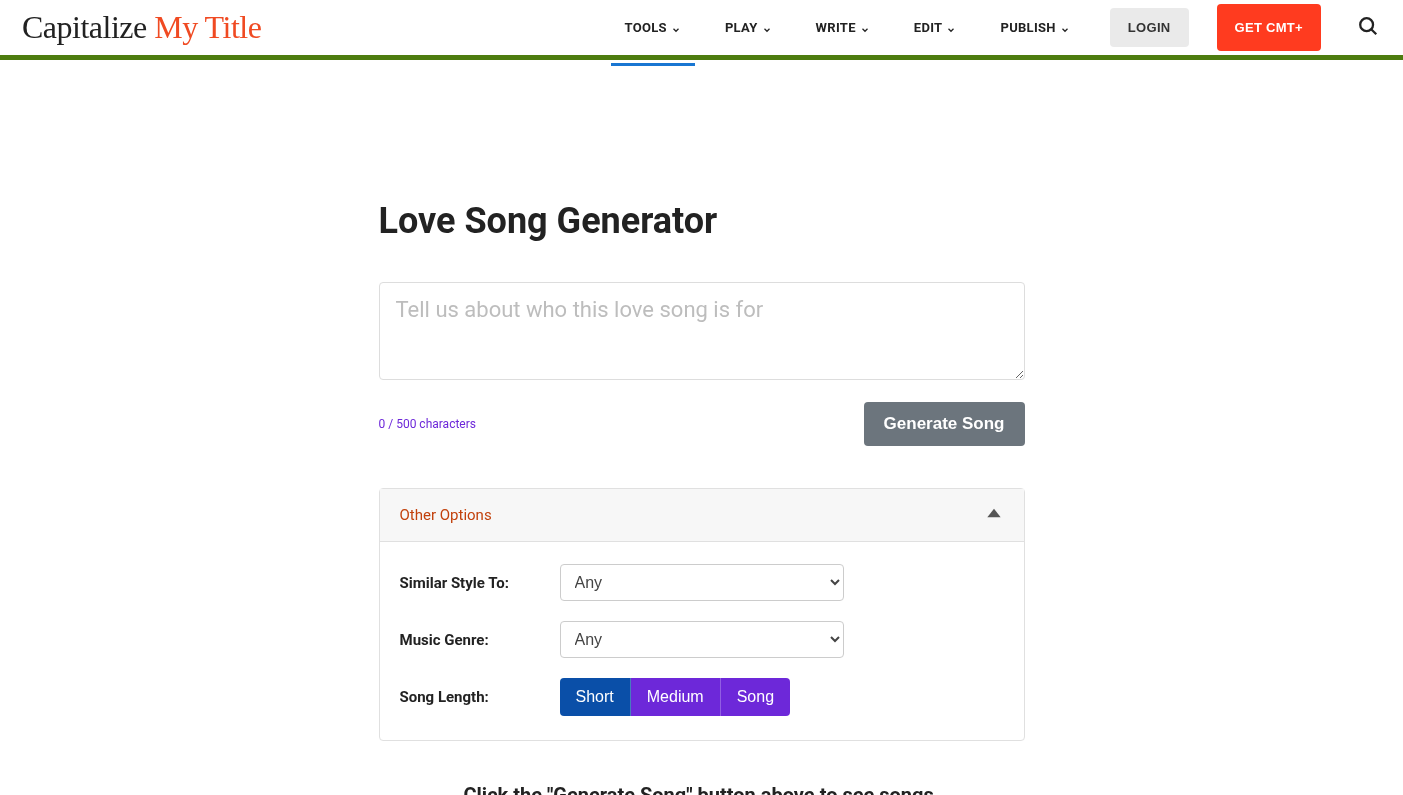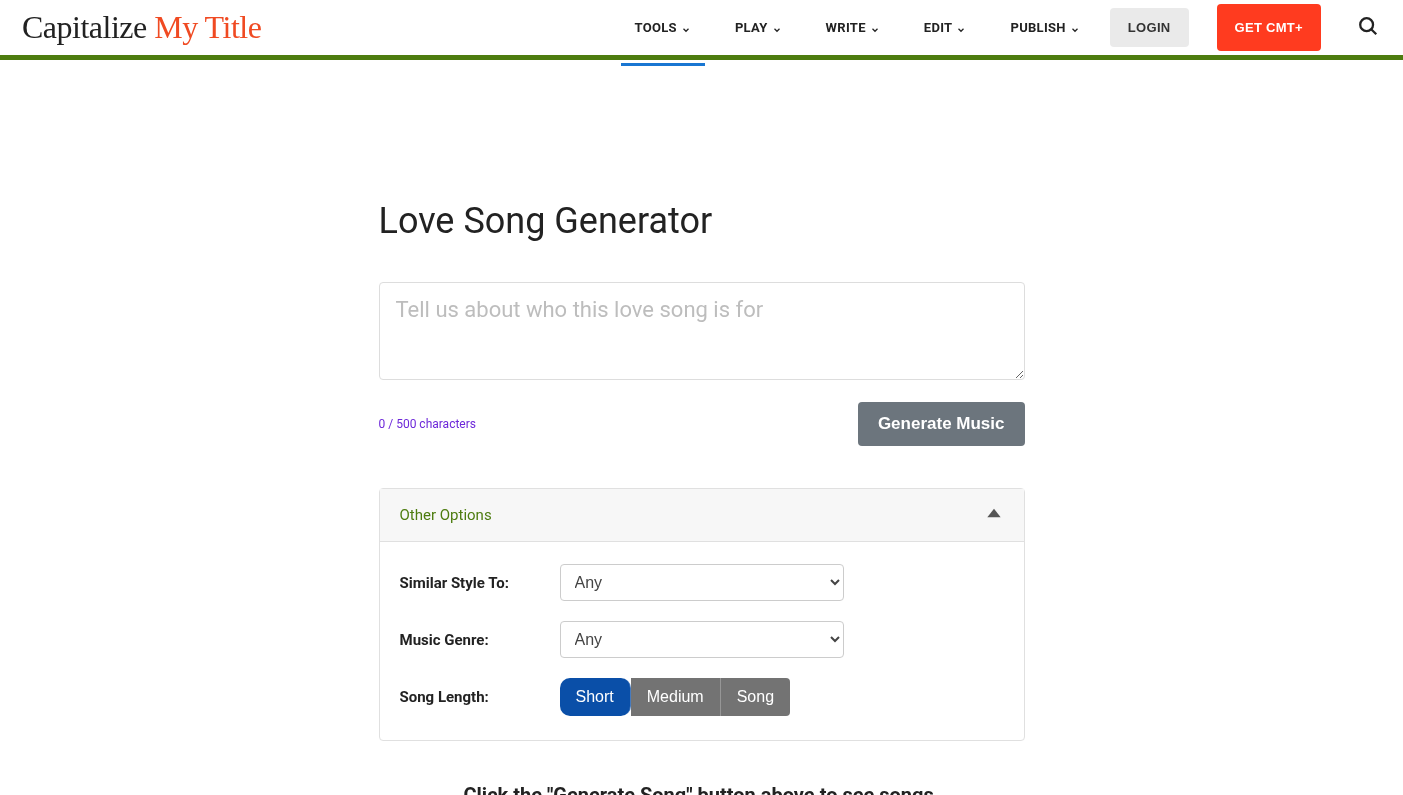--- a/index.html
+++ b/index.html
@@ -8,49 +8,49 @@
     header { display: flex; align-items: center; justify-content: space-between; padding: 10px 18px 10px 22px; border-bottom: 5px solid #4d7c0f; height: 60px; }
     .logo { font-family: Georgia, "Times New Roman", serif; font-size: 32px; font-weight: 400; letter-spacing: -0.5px; cursor: pointer; }
     .logo .part2 { color: #F04A22; }
     
     nav { display: flex; align-items: center; gap: 16px; }
     .nav-item { display: flex; align-items: center; gap: 4px; font-size: 13px; font-weight: 700; letter-spacing: 0.3px; padding: 20px 14px; cursor: pointer; position: relative; }
     .nav-item.active::after { content: ""; position: absolute; left: 0; right: 0; bottom: -11px; height: 3px; background: #1976D2; }
     .chev-down { width: 10px; height: 10px; display: inline-block; }
     .chev-down svg { width: 10px; height: 10px; }
     
-    .btn-login { background: #eaeaea; color: #333; border: none; font-size: 13px; font-weight: 700; padding: 12px 18px; border-radius: 4px; cursor: pointer; letter-spacing: 0.3px; }
+    .btn-login { background: #eaeaea; color: #333; border: none; font-size: 13px; font-weight: 700; padding: 12px 18px; border-radius: 4px; margin-left: 10px; cursor: pointer; letter-spacing: 0.3px; }
     .btn-cta { background: #FF3B1F; color: #fff; border: none; font-size: 13px; font-weight: 700; padding: 16px 18px; border-radius: 4px; margin-left: 12px; cursor: pointer; letter-spacing: 0.3px; }
     .search-btn { background: none; border: none; margin-left: 14px; cursor: pointer; padding: 6px; }
     .search-btn svg { width: 22px; height: 22px; }
     
     main { max-width: 646px; margin: 140px auto 0 auto; padding: 0 0 60px 0; }
-    h1 { font-size: 36px; font-weight: 400; color: #222; margin-bottom: 40px; }
+    h1 { font-size: 36px; font-weight: 700; color: #222; margin-bottom: 40px; }
     
     textarea.prompt { width: 100%; height: 98px; border: 1px solid #ddd; border-radius: 4px; padding: 14px 16px; font-size: 22px; color: #c2410c; font-family: inherit; resize: both; }
     textarea.prompt::placeholder { color: #bdbdbd; }
     
     .row-below { display: flex; justify-content: space-between; align-items: center; margin-top: 18px; }
     .char-count { font-size: 12px; color: #6d28d9; }
     .btn-generate { background: #6c757d; color: #fff; border: none; font-size: 17px; font-weight: 600; padding: 12px 20px; border-radius: 4px; cursor: pointer; }
     
     .options-box { border: 1px solid #e0e0e0; border-radius: 4px; margin-top: 42px; }
     .options-header { display: flex; justify-content: space-between; align-items: center; padding: 14px 20px; background: #f7f7f7; border-bottom: 1px solid #e0e0e0; cursor: pointer; }
-    .options-header-label { font-size: 15px; color: #4d7c0f; }
+    .options-header-label { font-size: 15px; color: #c2410c; }
     .chev-up svg { width: 20px; height: 20px; }
     
     .options-body { padding: 22px 20px 24px 20px; }
     .opt-row { display: flex; align-items: center; margin-bottom: 20px; }
     .opt-row:last-child { margin-bottom: 0; }
     .opt-label { font-size: 15px; font-weight: 700; width: 160px; color: #222; }
     .opt-select { width: 284px; padding: 8px 10px; font-size: 16px; border: 1px solid #ccc; border-radius: 4px; background: #fff; color: #444; }
     
     .length-group { display: flex; }
-    .length-btn { background: #737373; color: #fff; border: none; font-size: 16px; padding: 10px 16px; cursor: pointer; border-right: 1px solid rgba(255,255,255,0.25); }
-    .length-btn:first-child { border-top-left-radius: 4px; border-bottom-left-radius: 4px; border-radius: 10px; }
+    .length-btn { background: #6d28d9; color: #fff; border: none; font-size: 16px; padding: 10px 16px; cursor: pointer; border-right: 1px solid rgba(255,255,255,0.25); }
+    .length-btn:first-child { border-top-left-radius: 4px; border-bottom-left-radius: 4px; }
     .length-btn:last-child { border-top-right-radius: 4px; border-bottom-right-radius: 4px; border-right: none; }
     .length-btn.selected { background: #0a4fa8; }
     
     .hint { text-align: center; font-size: 20px; font-weight: 700; color: #222; margin-top: 42px; }
   </style>
 </head>
 <body>
 
 <header>
   <div class="logo">
@@ -98,21 +98,21 @@
   </nav>
 </header>
 
 <main>
   <h1>Love Song Generator</h1>
 
   <textarea class="prompt" placeholder="Tell us about who this love song is for" style=""></textarea>
 
   <div class="row-below">
     <div class="char-count">0 / 500 characters</div>
-    <button class="btn-generate">Generate Music</button>
+    <button class="btn-generate">Generate Song</button>
   </div>
 
   <div class="options-box">
     <div class="options-header">
       <span class="options-header-label">Other Options</span>
       <span class="chev-up"><svg viewBox="0 0 24 24" fill="#555">
             <polygon points="12 7 4 17 20 17"></polygon>
           </svg></span>
     </div>
     <div class="options-body">

